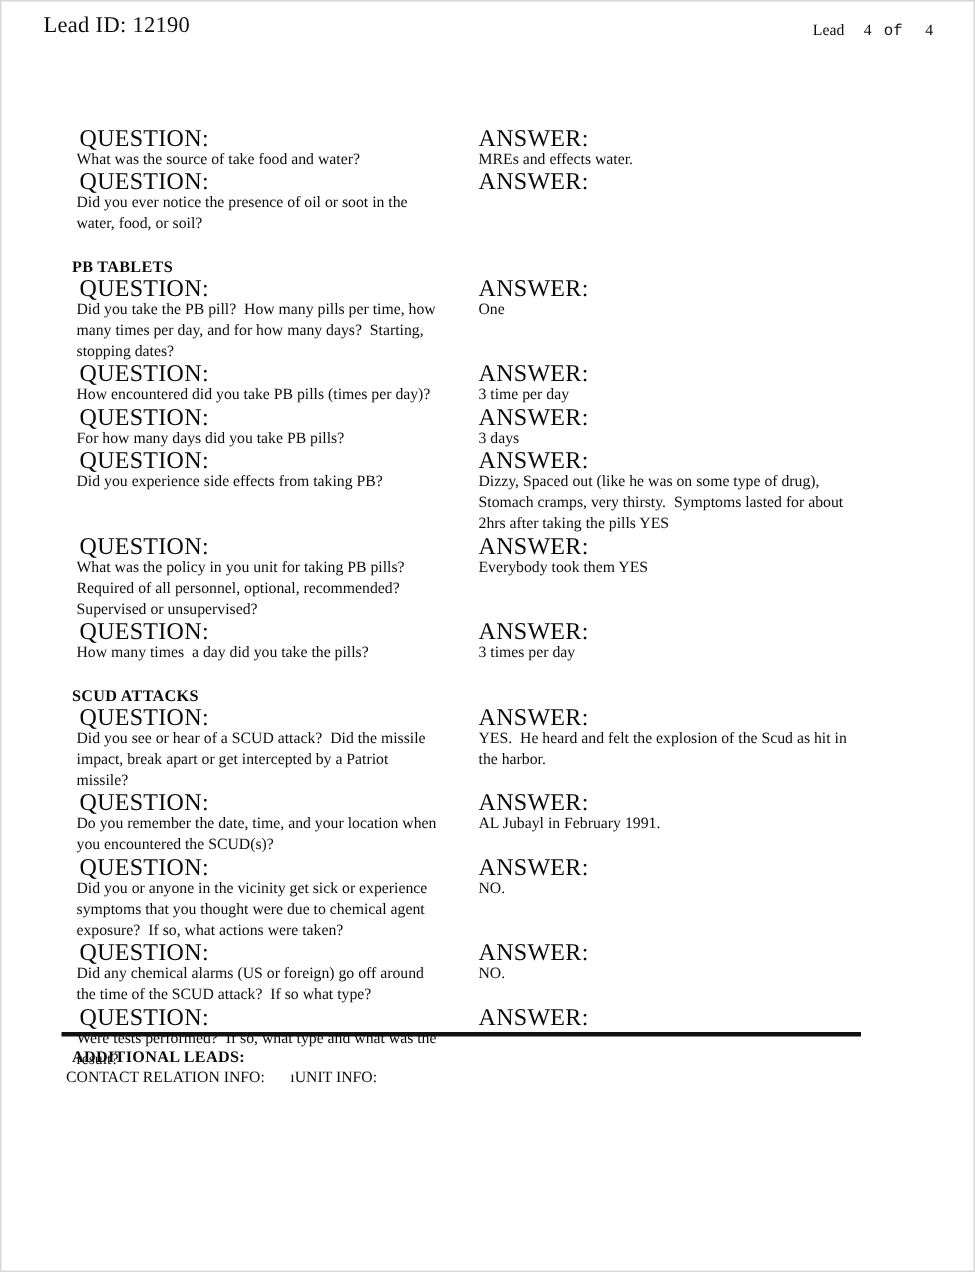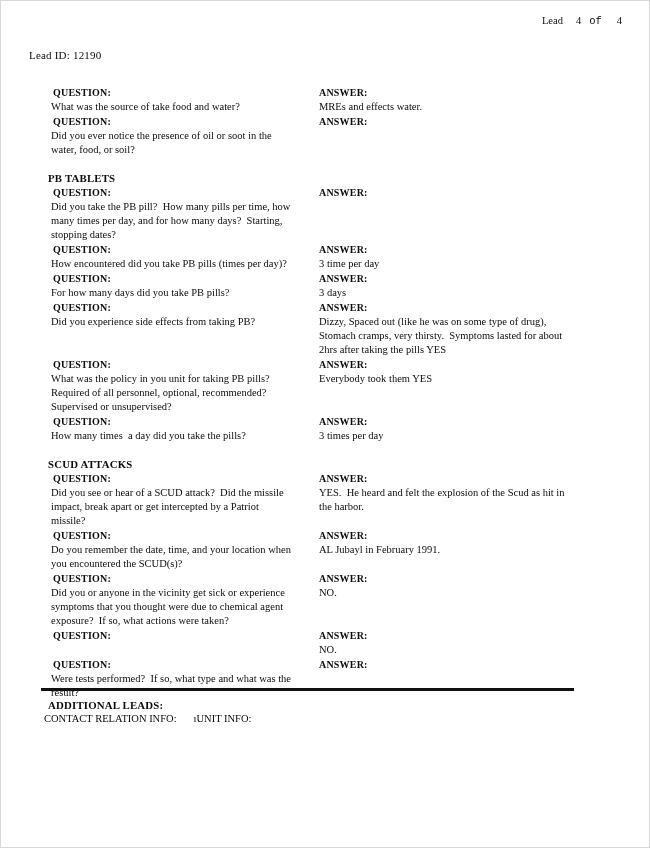--- a/index.html
+++ b/index.html
@@ -12,21 +12,21 @@
     font-family: "Liberation Serif", "DejaVu Serif", serif;
     color: #0c0c0c;
     overflow: hidden;
     box-sizing: border-box;
     border: 1px solid #d8d8d8;
   }
   
   .hdr { position: absolute; top: 0; left: 0; right: 0; height: 40px; }
   .lead-id {
     position: absolute; top: 8px; left: 28px;
-    font-size: 11px; letter-spacing: 0.2px; margin-top: 40px;
+    font-size: 15px; letter-spacing: 0.2px;
   }
   .page-no {
     position: absolute; top: 14px; right: 27px;
     font-size: 10.5px; white-space: nowrap;
   }
   .page-no .pg-num  { margin-left: 13px; }
   .page-no .pg-of   { margin-left: 8px; font-family: Liberation Mono, monospace;  }
   .page-no .pg-tot  { margin-left: 15px; }
 
   
@@ -34,22 +34,22 @@
     position: absolute;
     top: 84px; left: 47px;
     width: 575px;
   }
   .qa-row {
     display: grid;
     grid-template-columns: 271px 1fr;
     margin-top: 1px;
   }
   .lbl {
-    font-weight: bold;
-    font-size: 10px;
+    font-weight: normal;
+    font-size: 16px;
     line-height: 14px;
     letter-spacing: 0.2px;
   }
   .qlbl { padding-left: 5px; }
   .txt {
     font-size: 10.5px;
     line-height: 14px;
     white-space: pre-wrap;
   }
   .qtxt { padding-left: 3px; max-width: 266px; }
@@ -109,20 +109,21 @@
       <div class="section">PB TABLETS</div>
       <div class="qa-row">
         <div class="qcell">
           <div class="lbl qlbl">QUESTION:</div>
           <div class="txt qtxt">Did you take the PB pill?  How many pills per time, how
 many times per day, and for how many days?  Starting,
 stopping dates?</div>
         </div>
         <div class="acell">
           <div class="lbl">ANSWER:</div>
+          <div class="txt atxt">One</div>
         </div>
       </div>
       <div class="qa-row">
         <div class="qcell">
           <div class="lbl qlbl">QUESTION:</div>
           <div class="txt qtxt">How encountered did you take PB pills (times per day)?</div>
         </div>
         <div class="acell">
           <div class="lbl">ANSWER:</div>
           <div class="txt atxt">3 time per day</div>
@@ -205,20 +206,22 @@
 exposure?  If so, what actions were taken?</div>
         </div>
         <div class="acell">
           <div class="lbl">ANSWER:</div>
           <div class="txt atxt">NO.</div>
         </div>
       </div>
       <div class="qa-row">
         <div class="qcell">
           <div class="lbl qlbl">QUESTION:</div>
+          <div class="txt qtxt">Did any chemical alarms (US or foreign) go off around
+the time of the SCUD attack?  If so what type?</div>
         </div>
         <div class="acell">
           <div class="lbl">ANSWER:</div>
           <div class="txt atxt">NO.</div>
         </div>
       </div>
       <div class="qa-row">
         <div class="qcell">
           <div class="lbl qlbl">QUESTION:</div>
           <div class="txt qtxt">Were tests performed?  If so, what type and what was the

